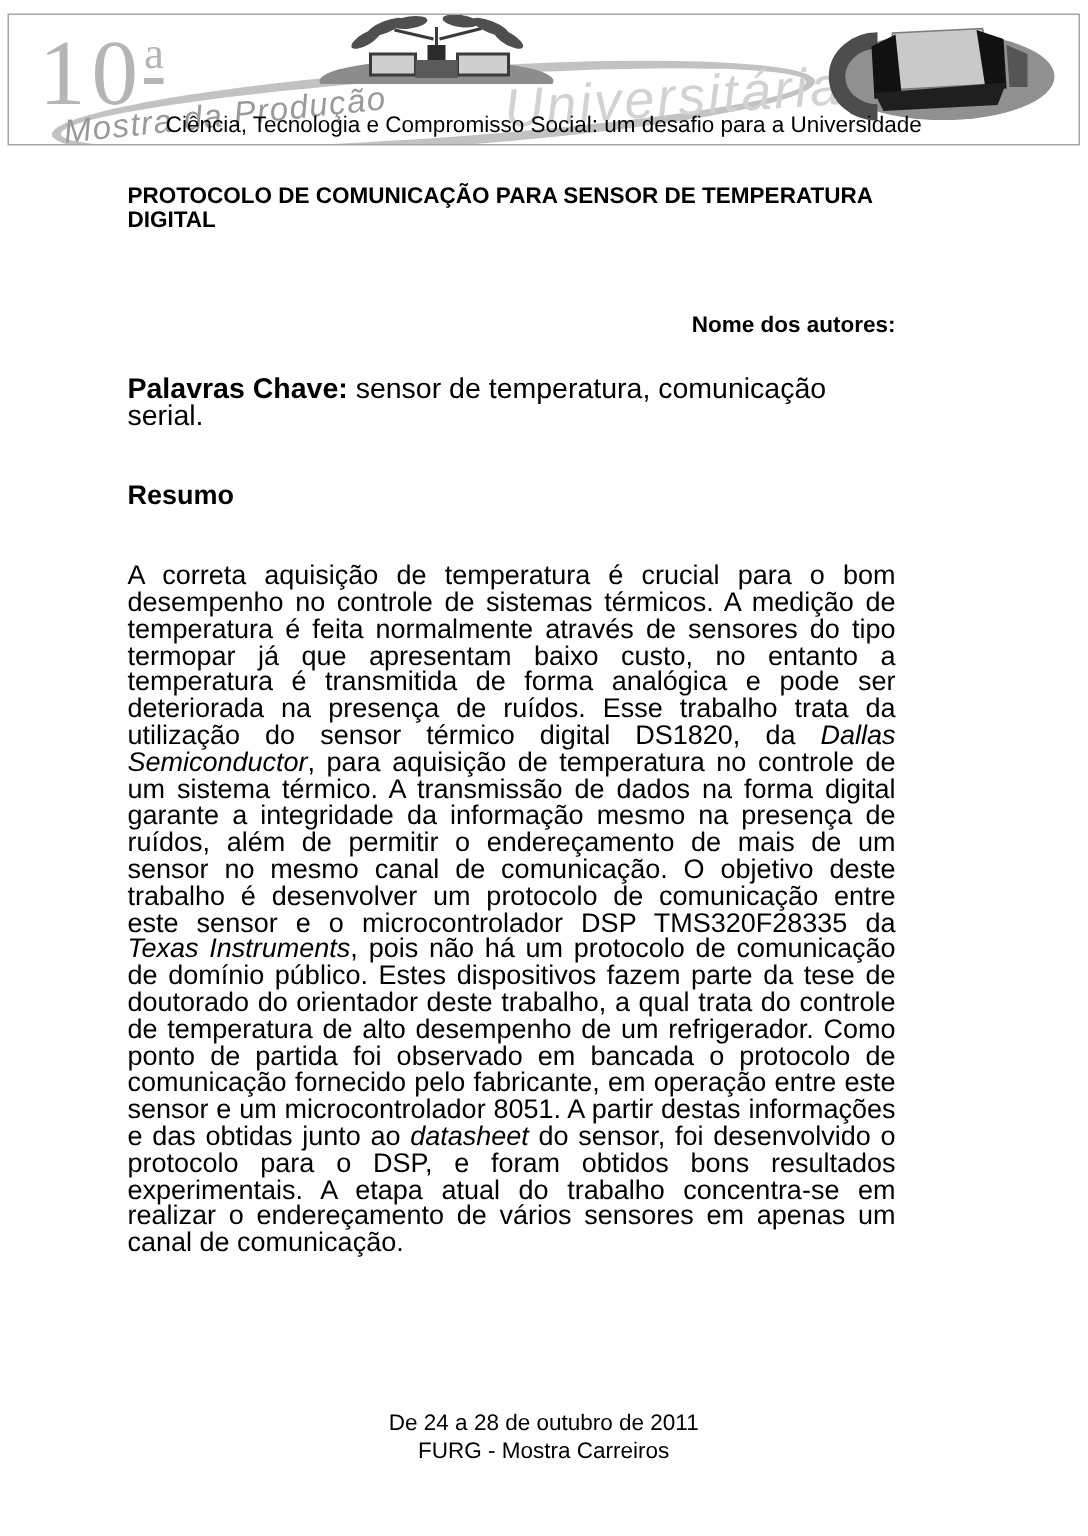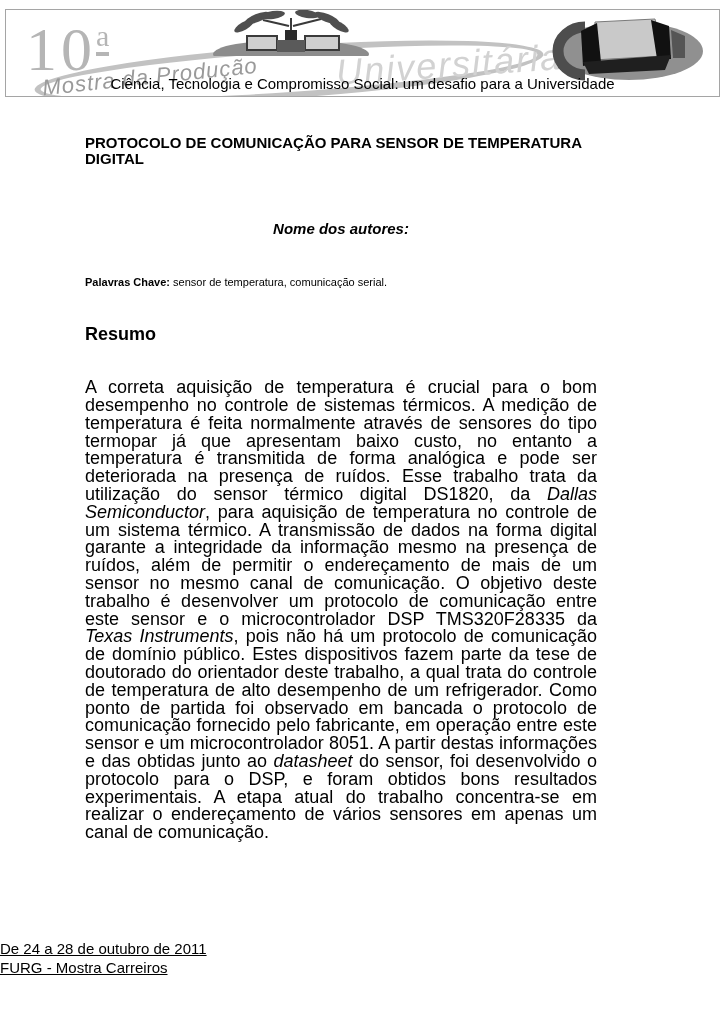--- a/index.html
+++ b/index.html
@@ -87,47 +87,46 @@
     left: 0; right: 0; bottom: 2px;
     text-align: center;
     z-index: 3;
   }
   .banner-text .b-line { font-size: 15px; font-weight: bold; line-height: 20px; }
   .banner-text .b-line3 { font-size: 15px; font-weight: normal; line-height: 21px; }
 
   
   .content {
     position: absolute;
-    left: 0; top: 12px;
+    left: 0; top: 0;
     width: 682px;
     padding: 123px 85px 0 85px;
   }
   .doc-title {
     font-size: 15px;
     font-weight: bold;
     line-height: 16px;
   }
-  .authors-block { margin-top: 53px; text-align: center; line-height: 18.5px; font-style: italic; }
+  .authors-block { margin-top: 53px; text-align: right; line-height: 18.5px; }
   .authors-label { font-weight: bold; font-size: 15px; }
   .authors-names { font-size: 14.8px; }
-  .keywords-line { margin-top: 34px; font-size: 11px; line-height: 18px; }
+  .keywords-line { margin-top: 24px; font-size: 19px; line-height: 18px; }
   .keywords-label { font-weight: bold; }
   .resumo-block { margin-top: 35px; font-size: 18px; line-height: 17.8px; }
   .resumo-label { font-weight: bold; }
   .resumo-text { text-align: justify; hyphens: none; margin-top: 36px; }
 
   
   .page-footer {
     position: absolute;
     left: 0; right: 0;
     top: 940px;
-    text-align: left;
+    text-align: center;
     font-size: 15px;
     line-height: 18.5px;
-    text-decoration: underline;
   }
 </style>
 </head>
 <body>
 
 <div class="page">
 
   <div class="banner">
 
     <div class="wm-ring"></div>

